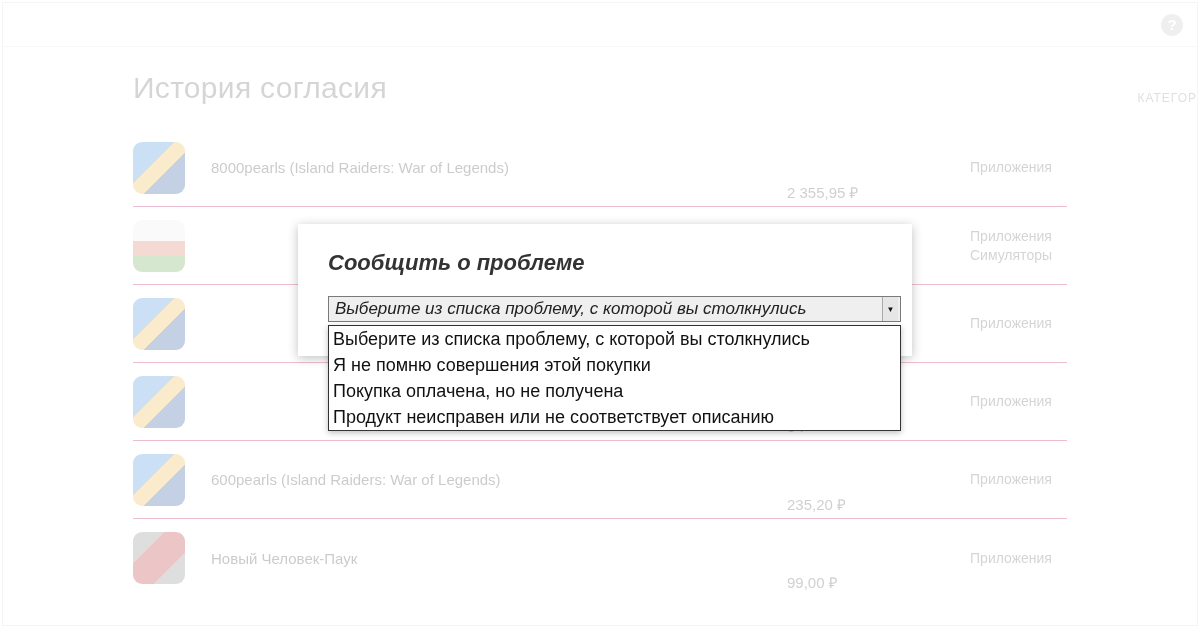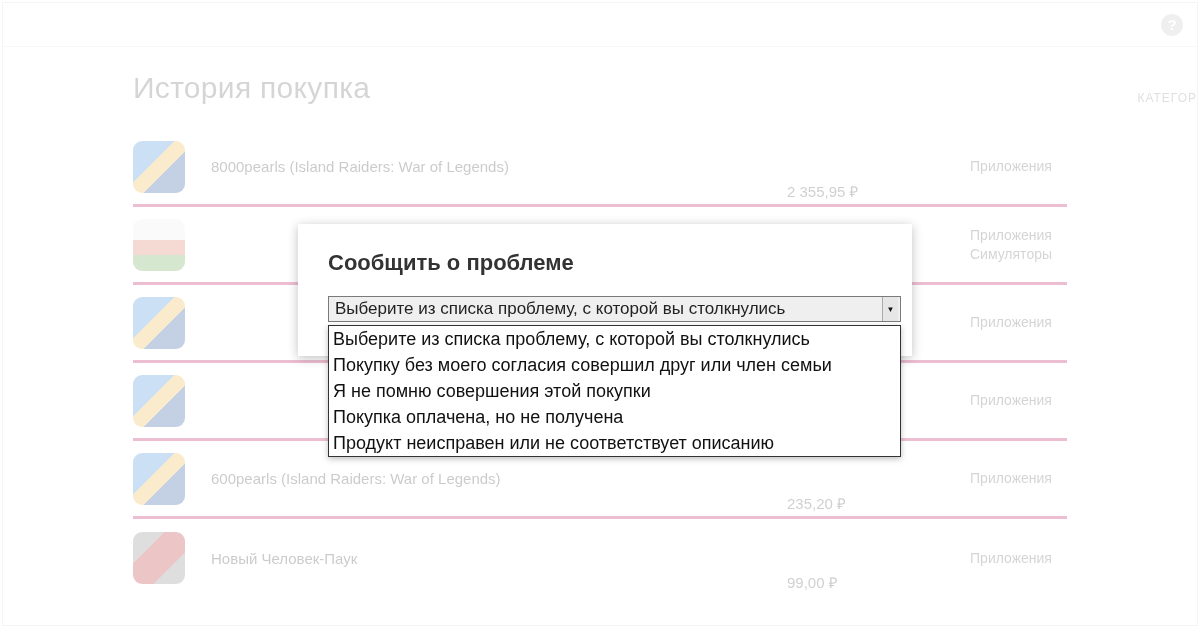--- a/index.html
+++ b/index.html
@@ -51,21 +51,21 @@
     letter-spacing: 1px;
     text-align: right;
   }
   .orders {
     padding: 24px 130px 0 130px;
   }
   .order-row {
     display: flex;
     align-items: center;
     height: 78px;
-    border-bottom: 3px solid #be185d;
+    border-bottom: 1px solid #be185d;
   }
   .order-row:last-child { border-bottom: none; }
   .app-icon {
     width: 52px; height: 52px;
     border-radius: 9px;
     margin-right: 26px;
     flex-shrink: 0;
   }
   .icon-a { background: linear-gradient(135deg,#4a90d9 40%, #e8b64a 40%, #e8b64a 60%, #2c5aa0 60%); }
   .icon-b { background: linear-gradient(180deg,#eee 0%, #eee 40%, #d77a62 40%, #d77a62 70%, #6aa84f 70%); }
@@ -99,20 +99,21 @@
   }
 
   .modal {
     position: absolute;
     left: 298px;
     top: 224px;
     width: 614px;
     background: #fff;
     box-shadow: 0 2px 10px rgba(0,0,0,0.25);
     padding: 26px 30px 34px 30px;
+    font-style: italic;
   }
   .modal-title {
     font-size: 22px;
     font-weight: 600;
     color: #333;
     margin-bottom: 20px;
   }
   .select-box {
     position: relative;
     width: 573px;
@@ -162,21 +163,21 @@
 </style>
 </head>
 <body>
 
 <div class="frame">
 
   <div class="topbar">
     <div class="help-circle">?</div>
   </div>
 
-  <div class="page-title">История покупка</div>
+  <div class="page-title">История согласия</div>
   <div class="categories-link">КАТЕГОР</div>
 
   <div class="orders" id="orders">
       <div class="order-row">
         <div class="app-icon icon-a"></div>
         <div class="order-name">8000pearls (Island Raiders: War of Legends)</div>
         <div class="order-price">2 355,95 ₽</div>
         <div class="order-category">Приложения</div>
       </div>
       <div class="order-row">
@@ -218,17 +219,16 @@
 <div class="modal">
   <div class="modal-title">Сообщить о проблеме</div>
   <div class="select-box">
     <span>Выберите из списка проблему, с которой вы столкнулись</span>
     <span class="select-caret">▼</span>
   </div>
 </div>
 
 <div class="dropdown" id="dropdown">
     <div class="dropdown-option">Выберите из списка проблему, с которой вы столкнулись</div>
-    <div class="dropdown-option">Покупку без моего согласия совершил друг или член семьи</div>
     <div class="dropdown-option">Я не помню совершения этой покупки</div>
     <div class="dropdown-option">Покупка оплачена, но не получена</div>
     <div class="dropdown-option">Продукт неисправен или не соответствует описанию</div>
   </div>
 
 </body></html>

